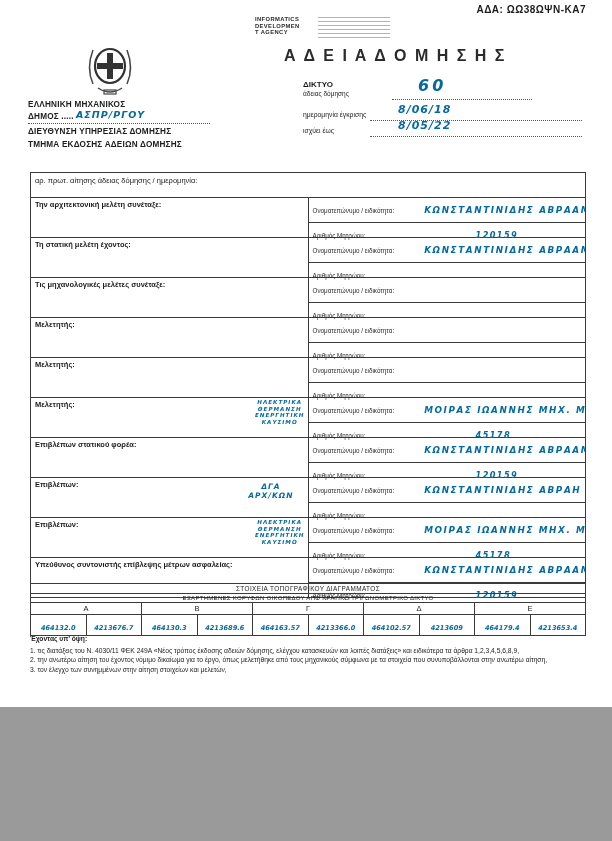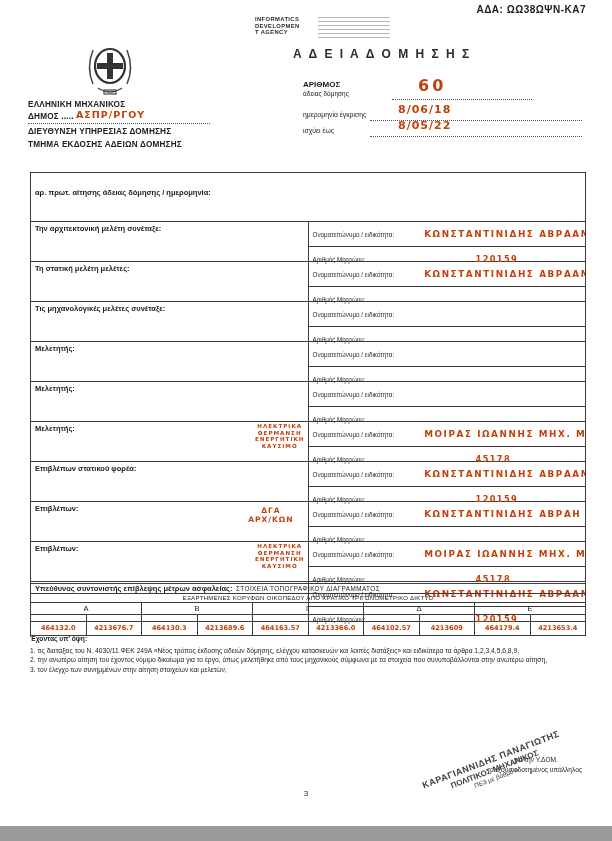--- a/index.html
+++ b/index.html
@@ -1,65 +1,65 @@
 <!DOCTYPE html>
 <html><head>
 <meta charset="utf-8">
 <style>
   html,body { margin:0; padding:0; background:#9a9a9a; }
   .page {
-    position:relative; width:612px; height:826px; margin:0 auto;
+    position:relative; width:612px; height:707px; margin:0 auto;
     background:#ffffff; overflow:hidden;
     font-family:"Liberation Sans", sans-serif; color:#1c1c1c;
   }
   .abs { position:absolute; }
 
   
   .hw {
-    font-family:"DejaVu Sans", sans-serif; 
-    color:#c2410c; letter-spacing:1px;
+    font-family:"DejaVu Sans", sans-serif; font-style:italic;
+    color:#0369a1; letter-spacing:1px;
   }
 
   
   .ada { right:26px; top:4px; font-size:10px; font-weight:bold; letter-spacing:.5px; }
 
   
   .ds-left { left:255px; top:16px; font-size:5.8px; font-weight:bold; line-height:1.15; letter-spacing:.4px; color:#2a2a2a; }
   .ds-right { left:318px; top:17px; width:72px; height:24px; opacity:.55;
     background:repeating-linear-gradient(to bottom, #777 0 1px, transparent 1px 4px); }
 
   
   .emblem { left:84px; top:40px; }
 
   
   .gov { left:28px; top:101px; font-size:8.2px; font-weight:bold; line-height:1.0; letter-spacing:.2px; }
   .gov-line { margin-bottom:4px; position:relative; }
   .muni-line { border-bottom:1px dotted #555; width:182px; padding-bottom:2px; }
   .muni-hw { position:absolute; left:48px; top:-3px; font-size:9.5px; font-weight:bold; }
 
   
-  .doc-title { left:293px; top:47px; font-size:12px; font-weight:bold; letter-spacing:2px; color:#2b2b2b; }
+  .doc-title { left:284px; top:47px; font-size:16px; font-weight:bold; letter-spacing:2px; color:#2b2b2b; }
 
   
   .num-label { left:303px; top:80px; font-size:8px; font-weight:bold; }
   .num-sub   { left:303px; top:90px; font-size:6.5px; }
   .num-value { left:418px; top:76px; font-size:16px; font-weight:bold; letter-spacing:3px; }
   .dots1 { left:392px; top:99px;  width:140px; border-bottom:1px dotted #555; }
   .appr-label { left:303px; top:111px; font-size:6.8px; }
   .appr-value { left:398px; top:103px; font-size:11px; font-weight:bold; }
   .dots2 { left:370px; top:120px; width:212px; border-bottom:1px dotted #555; }
   .valid-label { left:303px; top:127px; font-size:6.8px; }
   .valid-value { left:398px; top:119px; font-size:11px; font-weight:bold; }
   .dots3 { left:370px; top:136px; width:212px; border-bottom:1px dotted #555; }
 
   
   .ptable { position:absolute; left:30px; top:172px; width:556px;
     border-collapse:collapse; table-layout:fixed; }
   .ptable td { border:1px solid #3b3b3b; padding:0; vertical-align:top; }
-  .ptable .proto td { height:18px; font-size:7.5px; font-weight:bold; padding:15px 4px; }
+  .ptable .proto td { height:18px; font-size:7.5px; font-weight:normal; padding:3px 4px; }
   .ptable .lbl { width:146px; font-size:7.5px; font-weight:bold; padding:2px 4px; line-height:1.25; position:relative; }
   .name-line { height:22px; padding:1px 4px; white-space:nowrap; overflow:hidden; }
   .reg-line  { height:12px; border-top:1px solid #3b3b3b; padding:1px 4px; white-space:nowrap; }
   .fld { font-size:6.3px; color:#2a2a2a; }
   .name-line .hw { font-size:8.8px; font-weight:bold; margin-left:30px; letter-spacing:1.6px; }
   .reg-line  .hw { font-size:8.2px; font-weight:bold; margin-left:110px; letter-spacing:1.4px; }
   .anno { position:absolute; right:3px; top:1px; font-size:5.6px; line-height:1.2;
     white-space:pre-line; text-align:center; font-weight:bold; }
   .anno-big { font-size:7.5px; top:4px; right:14px; }
 
@@ -122,21 +122,21 @@
     <div class="gov-line muni-line">
       <span>ΔΗΜΟΣ .....</span>
       <span class="hw muni-hw">ΑΣΠΡ/ΡΓΟΥ</span>
     </div>
     <div class="gov-line">ΔΙΕΥΘΥΝΣΗ ΥΠΗΡΕΣΙΑΣ ΔΟΜΗΣΗΣ</div>
     <div class="gov-line">ΤΜΗΜΑ ΕΚΔΟΣΗΣ ΑΔΕΙΩΝ ΔΟΜΗΣΗΣ</div>
   </div>
 
   <div class="abs doc-title">Α Δ Ε Ι Α   Δ Ο Μ Η Σ Η Σ</div>
 
-  <div class="abs num-label">ΑΡΙΘΜΟΣ</div>
+  <div class="abs num-label">ΔΙΚΤΥΟ</div>
   <div class="abs num-sub">άδειας δόμησης</div>
   <div class="abs num-value hw">60</div>
   <div class="abs dots1"></div>
   <div class="abs appr-label">ημερομηνία έγκρισης</div>
   <div class="abs appr-value hw">8/06/18</div>
   <div class="abs dots2"></div>
   <div class="abs valid-label">ισχύει έως</div>
   <div class="abs valid-value hw">8/05/22</div>
   <div class="abs dots3"></div>
 
@@ -148,21 +148,21 @@
 
     <tr>
       <td class="lbl"><span>Την αρχιτεκτονική μελέτη συνέταξε:</span><span class="anno hw"></span></td>
       <td>
         <div class="name-line"><span class="fld">Ονοματεπώνυμο / ειδικότητα:</span><span class="hw">ΚΩΝΣΤΑΝΤΙΝΙΔΗΣ ΑΒΡΑΑΜ Π.Μ.</span></div>
         <div class="reg-line"><span class="fld">Αριθμός Μητρώου:</span><span class="hw">120159</span></div>
       </td>
     </tr>
 
     <tr>
-      <td class="lbl"><span>Τη στατική μελέτη μελέτες:</span><span class="anno hw"></span></td>
+      <td class="lbl"><span>Τη στατική μελέτη έχοντος:</span><span class="anno hw"></span></td>
       <td>
         <div class="name-line"><span class="fld">Ονοματεπώνυμο / ειδικότητα:</span><span class="hw">ΚΩΝΣΤΑΝΤΙΝΙΔΗΣ ΑΒΡΑΑΜ Π.Μ</span></div>
         <div class="reg-line"><span class="fld">Αριθμός Μητρώου:</span><span class="hw"></span></div>
       </td>
     </tr>
 
     <tr>
       <td class="lbl"><span>Τις μηχανολογικές μελέτες συνέταξε:</span><span class="anno hw"></span></td>
       <td>
         <div class="name-line"><span class="fld">Ονοματεπώνυμο / ειδικότητα:</span><span class="hw"></span></div>

